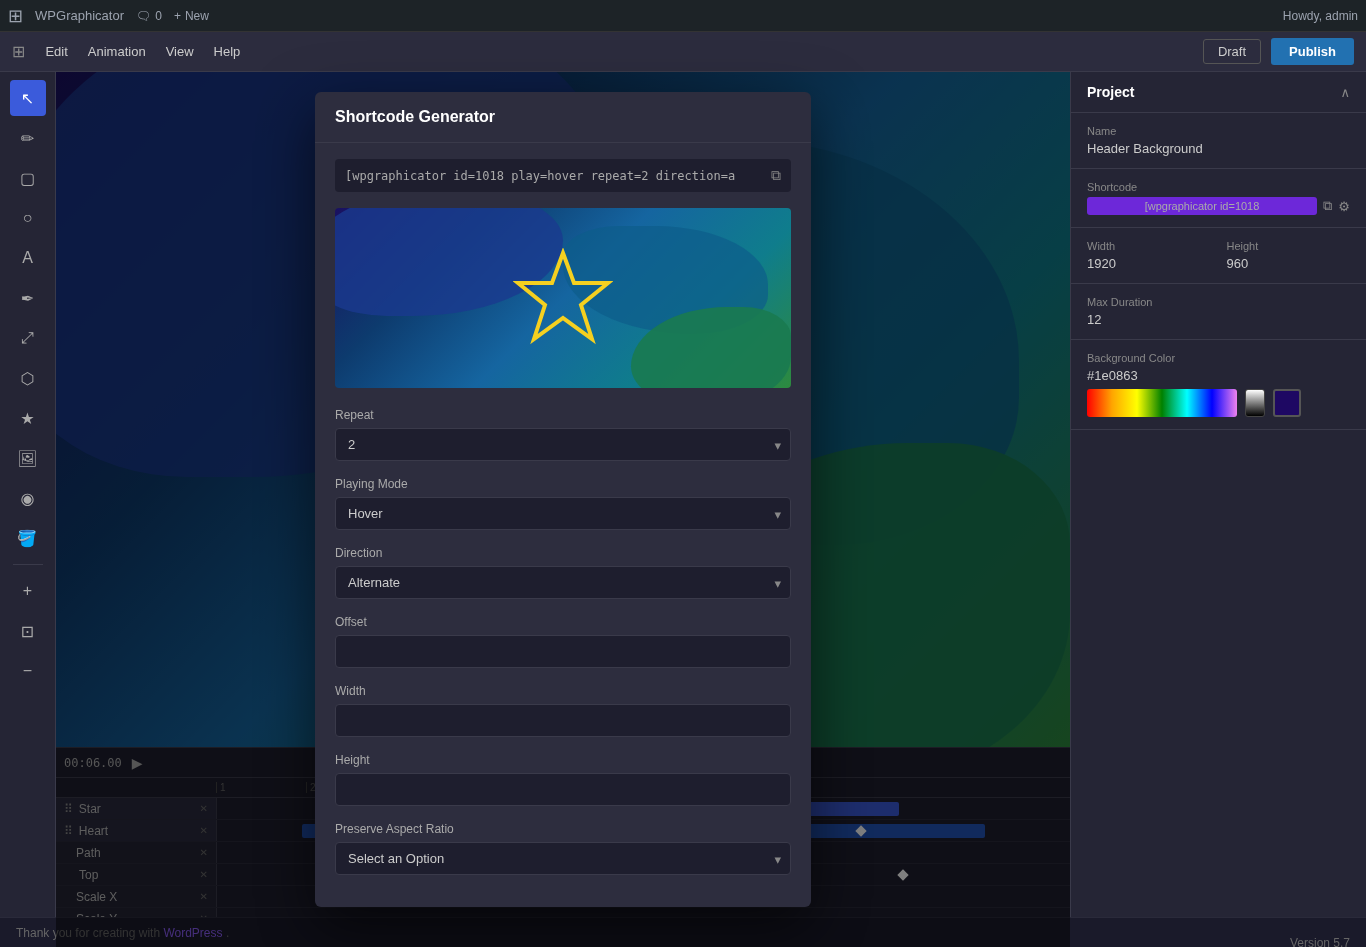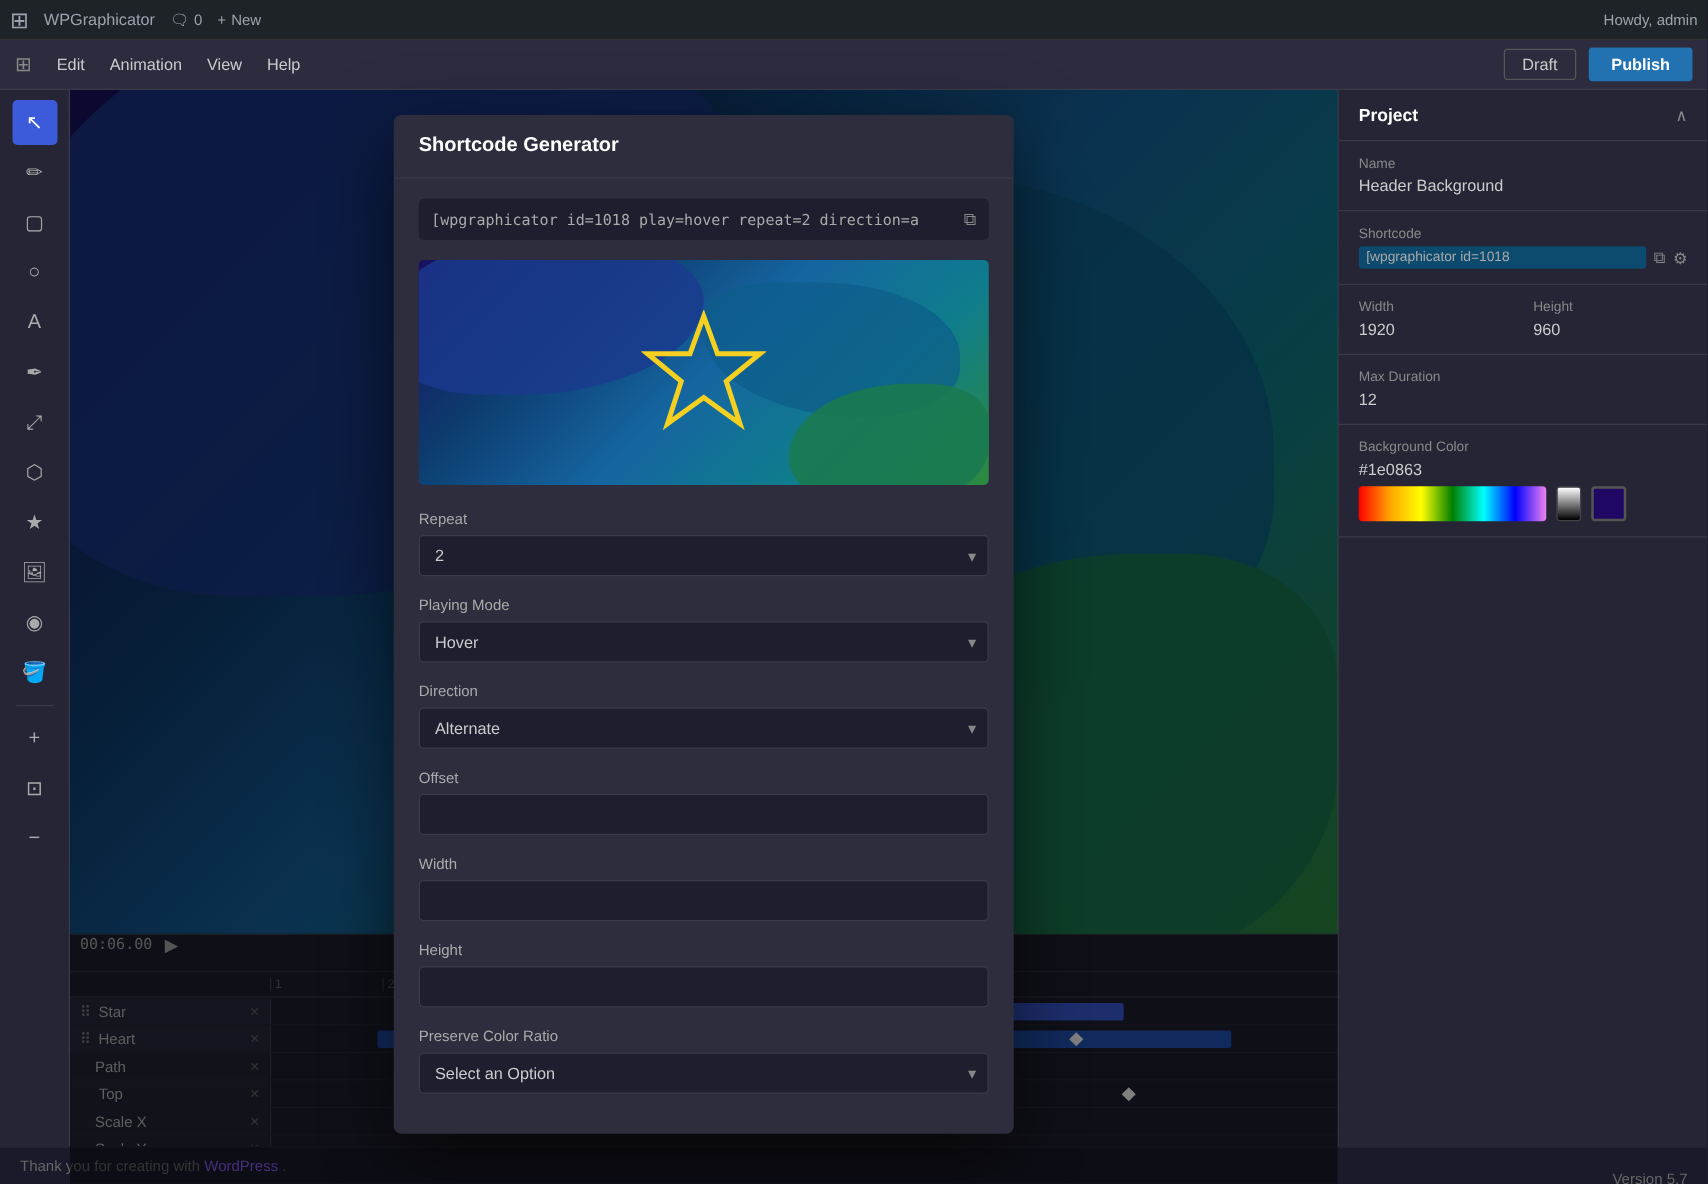--- a/index.html
+++ b/index.html
@@ -130,20 +130,21 @@
       height: 200px;
       background: #252535;
       border-top: 1px solid #3a3a4a;
       display: flex;
       flex-direction: column;
     }
     .timeline-header {
       height: 30px;
       background: #1e1e2e;
       display: flex;
+      align-items: center;
       padding: 0 8px;
       gap: 10px;
       border-bottom: 1px solid #3a3a4a;
     }
     .time-display { color: #aaa; font-size: 12px; font-family: monospace; }
     .play-btn { color: #aaa; cursor: pointer; font-size: 14px; }
     .timeline-ruler {
       height: 20px;
       background: #1e1e2e;
       border-bottom: 1px solid #3a3a4a;
@@ -224,27 +225,28 @@
     .panel-row { display: flex; gap: 16px; }
     .panel-col { flex: 1; }
     .shortcode-row {
       display: flex;
       align-items: center;
       gap: 6px;
     }
     .shortcode-text {
       font-size: 11px;
       color: #aaa;
-      background: #0c4a6e;
+      background: #6d28d9;
       padding: 3px 6px;
       border-radius: 3px;
       flex: 1;
       overflow: hidden;
       text-overflow: ellipsis;
       white-space: nowrap;
+      text-align: center;
     }
     .icon-btn { color: #888; cursor: pointer; font-size: 13px; }
     .color-swatch-area {
       display: flex;
       align-items: center;
       gap: 8px;
       margin-top: 6px;
     }
     .color-gradient {
       width: 150px;
@@ -638,21 +640,21 @@
             <label class="form-label">Width</label>
             <input type="text" class="form-input" value="" style="">
           </div>
 
           <div class="form-group">
             <label class="form-label">Height</label>
             <input type="text" class="form-input" value="" style="">
           </div>
 
           <div class="form-group">
-            <label class="form-label">Preserve Color Ratio</label>
+            <label class="form-label">Preserve Aspect Ratio</label>
             <div class="select-wrapper">
               <select class="form-select">
                 <option>Select an Option</option>
                 <option>xMinYMin</option>
                 <option>xMidYMid</option>
                 <option>xMaxYMax</option>
                 <option>none</option>
               </select>
             </div>
           </div>

